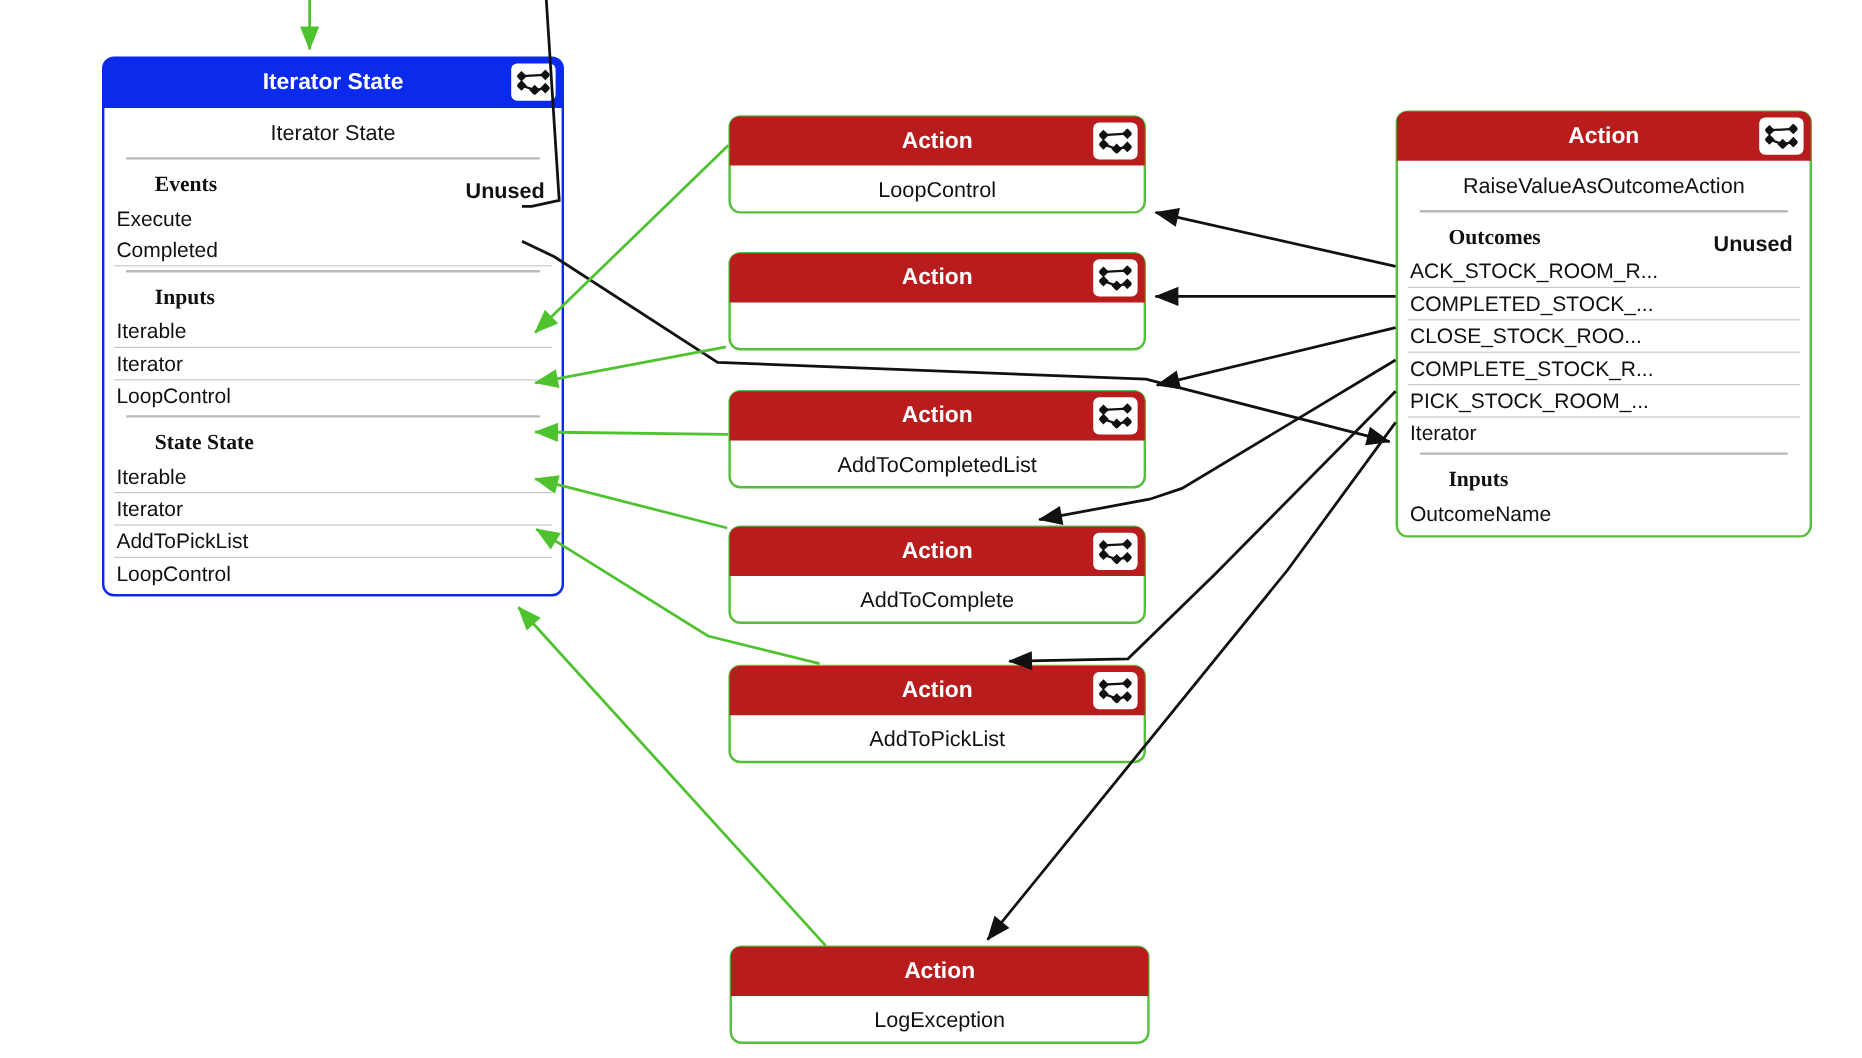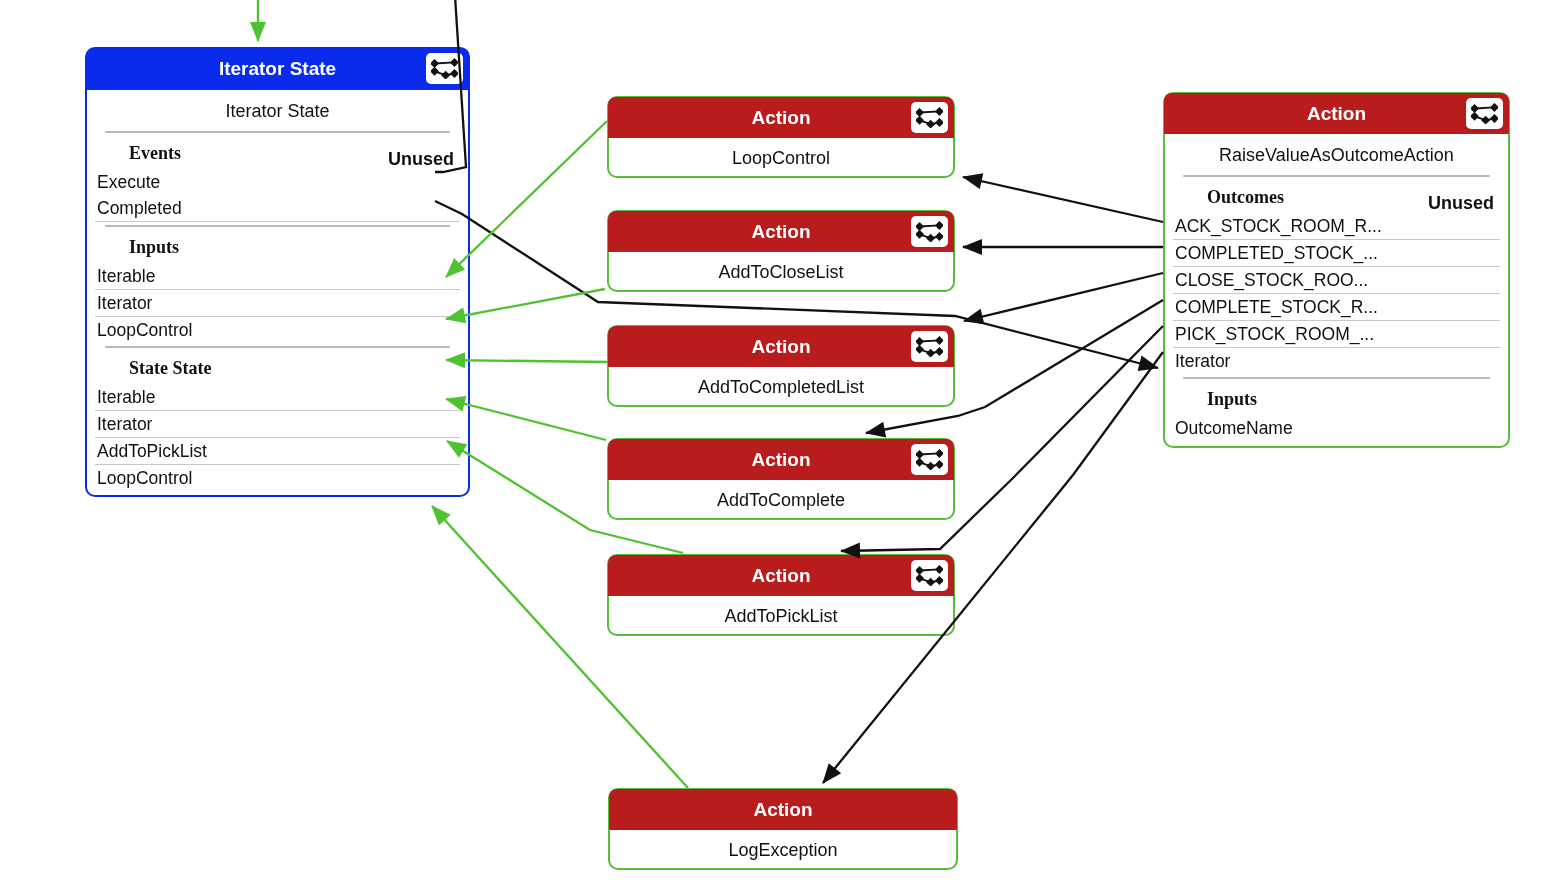--- a/index.html
+++ b/index.html
@@ -161,21 +161,20 @@
               <line x1="13" y1="15.5" x2="21" y2="14"></line>
           <rect x="1" y="3" width="4" height="4" transform="rotate(45 3 5)"></rect>
               <rect x="19" y="2" width="4" height="4" transform="rotate(45 21 4)"></rect>
           <rect x="1" y="10" width="4" height="4" transform="rotate(45 3 12)"></rect>
               <rect x="11" y="13.5" width="4" height="4" transform="rotate(45 13 15.5)"></rect>
           <rect x="19" y="12" width="4" height="4" transform="rotate(45 21 14)"></rect>
             </g>
           </svg>
       </span>
     </div>
-    <div class="action-label">AddToCloseList</div>
   </div>
 
   <div class="node green" style="left:607px;top:325px;width:348px;height:82px;">
     <div class="node-header">
       <span>Action</span>
       <span class="hdr-icon">
         <svg width="27" height="21" viewBox="0 0 24 19">
             <g stroke="#111" stroke-width="1.7" fill="#111">
           <line x1="3" y1="5" x2="21" y2="4"></line>
               <line x1="3" y1="12" x2="13" y2="15.5"></line>

